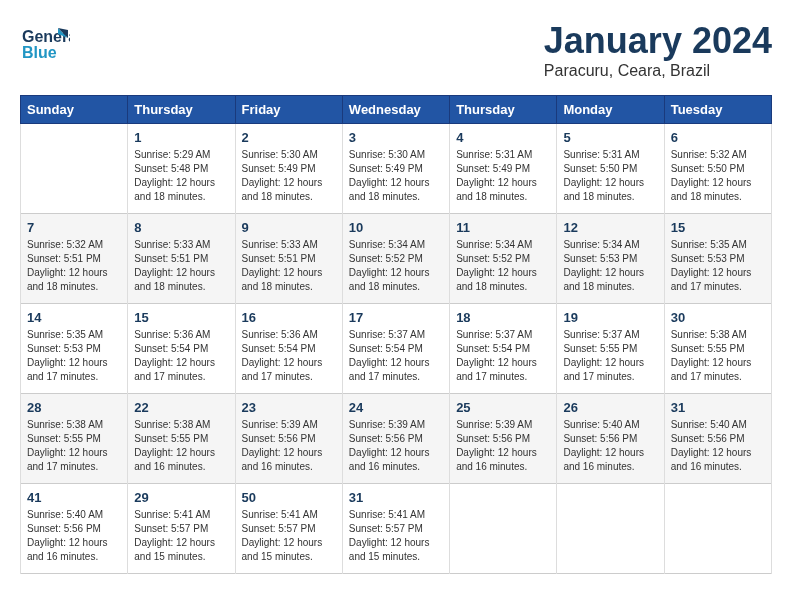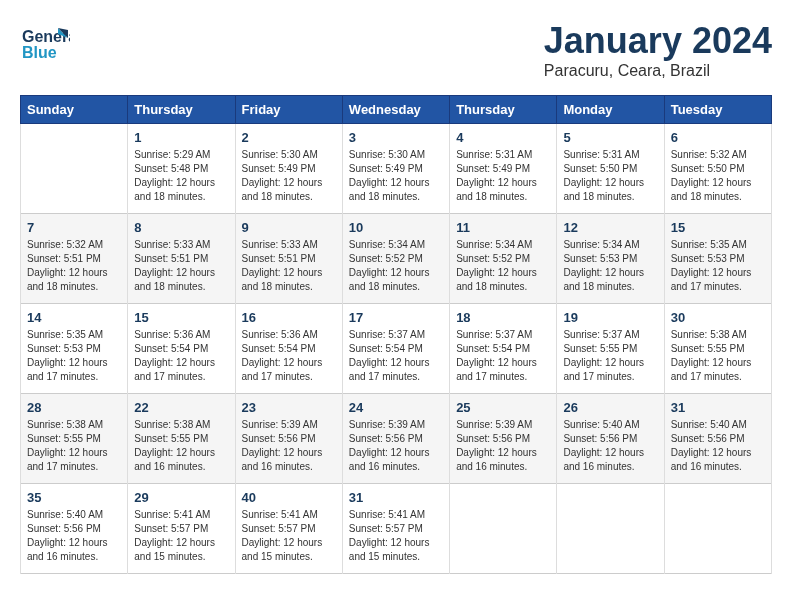--- a/index.html
+++ b/index.html
@@ -225,29 +225,29 @@
           <span class="day-num">26</span>
           <div class="day-info">Sunrise: 5:40 AM<br>Sunset: 5:56 PM<br>Daylight: 12 hours<br>and 16 minutes.</div>
         </td>
         <td>
           <span class="day-num">31</span>
           <div class="day-info">Sunrise: 5:40 AM<br>Sunset: 5:56 PM<br>Daylight: 12 hours<br>and 16 minutes.</div>
         </td>
       </tr>
       <tr class="week-row">
         <td>
-          <span class="day-num">35</span>
+          <span class="day-num">41</span>
           <div class="day-info">Sunrise: 5:40 AM<br>Sunset: 5:56 PM<br>Daylight: 12 hours<br>and 16 minutes.</div>
         </td>
         <td>
           <span class="day-num">29</span>
           <div class="day-info">Sunrise: 5:41 AM<br>Sunset: 5:57 PM<br>Daylight: 12 hours<br>and 15 minutes.</div>
         </td>
         <td>
-          <span class="day-num">40</span>
+          <span class="day-num">50</span>
           <div class="day-info">Sunrise: 5:41 AM<br>Sunset: 5:57 PM<br>Daylight: 12 hours<br>and 15 minutes.</div>
         </td>
         <td>
           <span class="day-num">31</span>
           <div class="day-info">Sunrise: 5:41 AM<br>Sunset: 5:57 PM<br>Daylight: 12 hours<br>and 15 minutes.</div>
         </td>
         <td></td>
         <td></td>
         <td></td>
       </tr>

